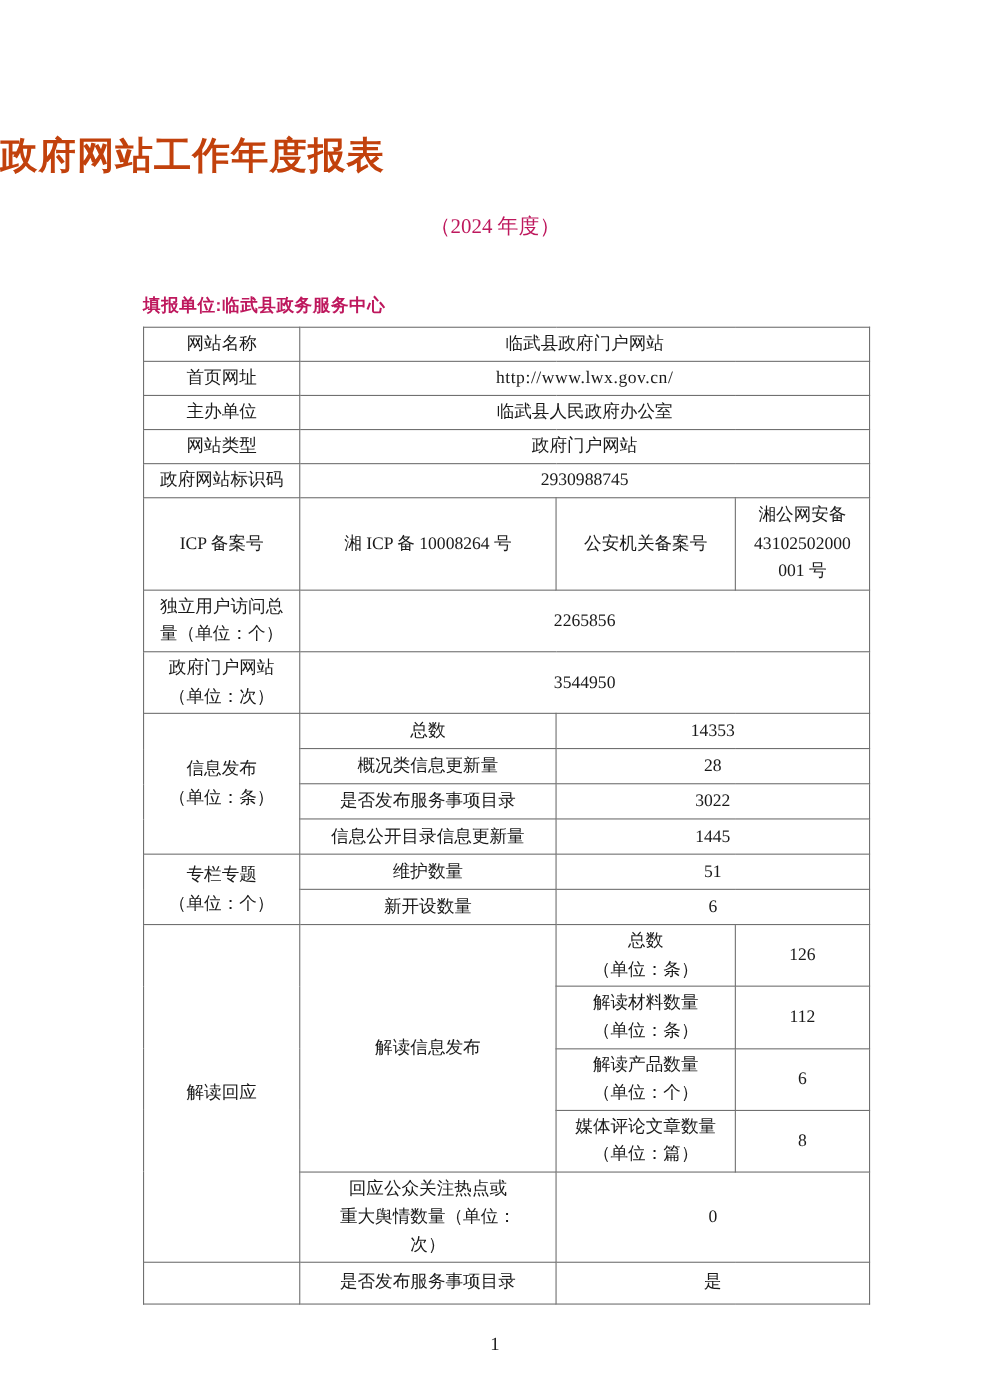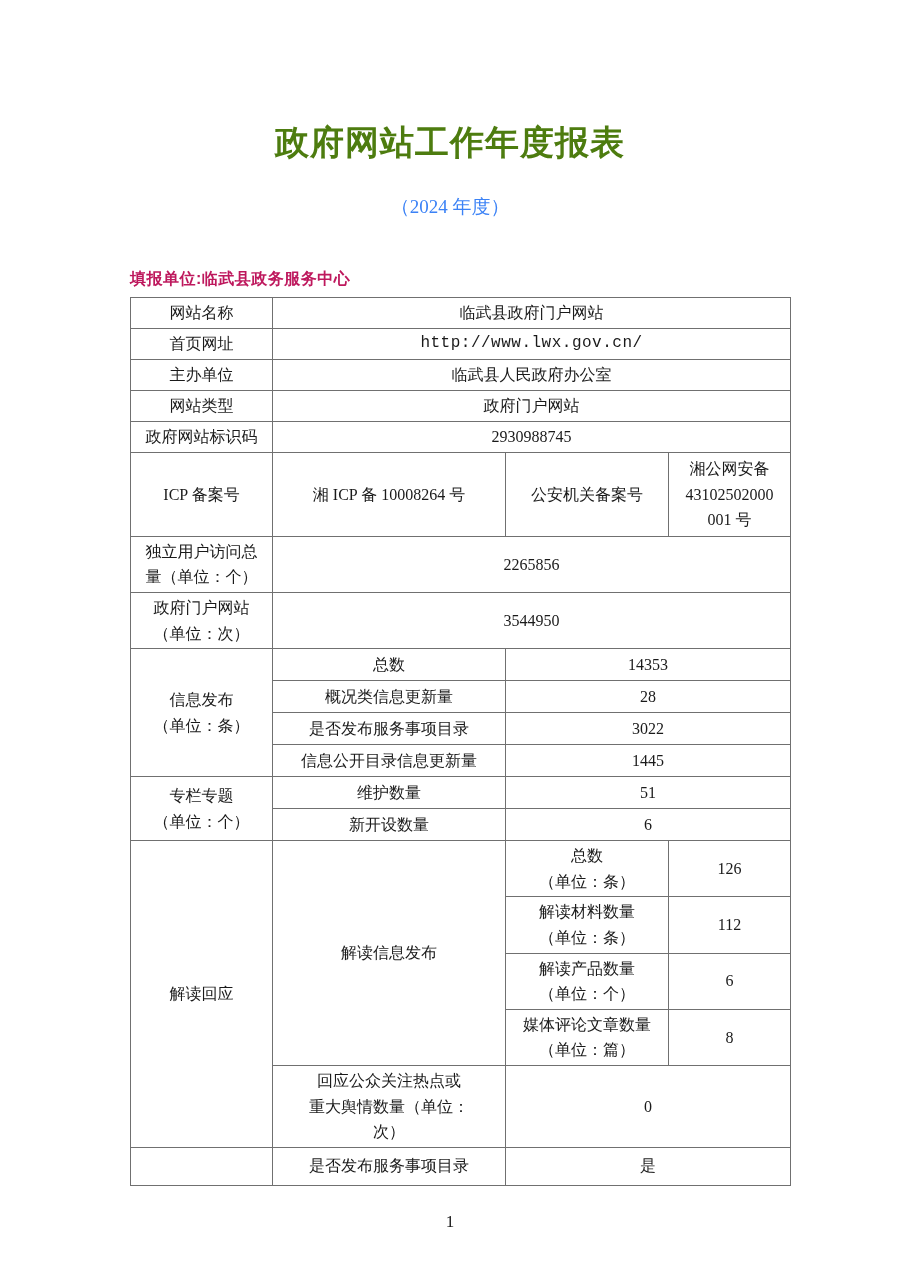--- a/index.html
+++ b/index.html
@@ -9,34 +9,33 @@
     height: 1272px;
     background: #ffffff;
     overflow: hidden;
     box-sizing: border-box;
     padding-top: 125px;
     color: #1a1a1a;
     font-family: "Liberation Serif", "DejaVu Serif", serif;
   }
   .title {
     margin: 0;
-    text-align: center;
     font-family: "Liberation Sans", "DejaVu Sans", sans-serif;
     font-weight: 900;
     font-size: 34px;
     line-height: 1.05;
     letter-spacing: 1px;
-    color: #4d7c0f;
+    color: #c2410c;
   }
   .subtitle {
     margin-top: 36px;
     text-align: center;
     font-size: 19px;
     line-height: 1.05;
-    color: #3b82f6;
+    color: #be185d;
   }
   .filing-unit {
     margin-top: 52px;
     margin-left: 130px;
     font-family: "Liberation Sans", "DejaVu Sans", sans-serif;
     font-weight: 700;
     font-size: 16px;
     line-height: 1.2;
     letter-spacing: 0.5px;
     color: #be185d;
@@ -52,21 +51,21 @@
     border: 1px solid #707070;
     text-align: center;
     vertical-align: middle;
     font-size: 16px;
     line-height: 1.6;
     padding: 2px 4px;
     white-space: pre-line;
     overflow: hidden;
     color: #1a1a1a;
   }
-  td.mono { font-family: Liberation Mono, monospace; font-size: 15px; letter-spacing: 0.5px; margin-left: 16px; }
+  td.mono { font-family: Liberation Serif, serif; font-size: 15px; letter-spacing: 0.5px; margin-left: 16px; }
   tr.r-s   { height: 31px; }
   tr.r-icp { height: 84px; }
   tr.r-v2  { height: 54px; }
   tr.r-i   { height: 32px; }
   tr.r-sub { height: 51px; }
   tr.r-hot { height: 77px; }
   tr.r-last{ height: 38px; }
   .page-number {
     margin-top: 26px;
     text-align: center;

